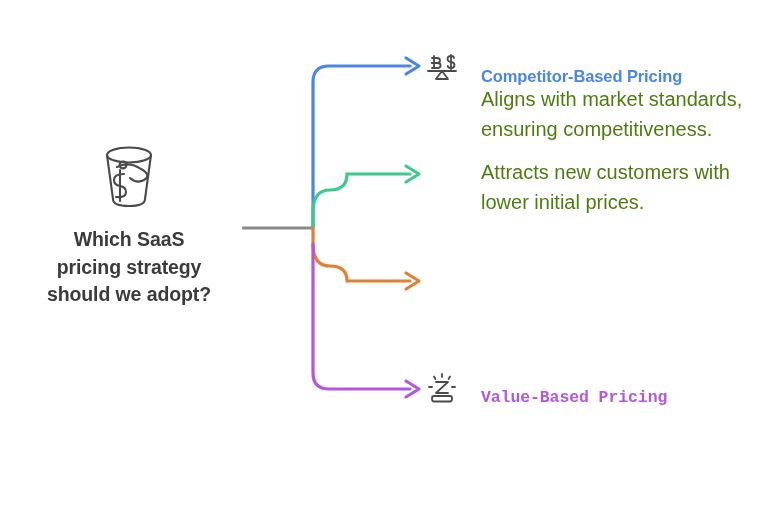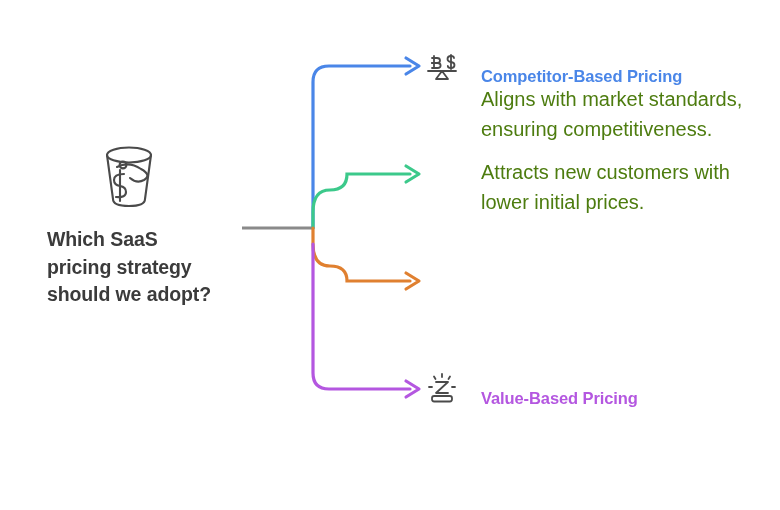--- a/index.html
+++ b/index.html
@@ -26,20 +26,21 @@
     flex-direction: column;
     align-items: center;
   }
   #root-icon {
     width: 78px;
     height: 78px;
     display: block;
   }
   #root-title {
     margin-top: 10px;
+    text-align: center;
     font-size: 19.5px;
     font-weight: bold;
     line-height: 1.42;
     color: #3b3b3b;
     letter-spacing: -0.1px;
   }
 
   
   #connectors {
     position: absolute;
@@ -161,17 +162,17 @@
         <path d="M11,10 L23,10 L11,21 L23,21"></path>
 
         <rect x="7" y="24" width="20" height="5.5" rx="2.2"></rect>
 
         <path d="M17,2 L17,5"></path>
         <path d="M9,4.5 L10.5,7"></path>
         <path d="M25,4.5 L23.5,7"></path>
         <path d="M4,15 L7,15"></path>
         <path d="M27,15 L30,15"></path>
       </svg>
-      <div class="branch-title" style="color: rgb(180, 87, 224);">Value-Based Pricing</div>
+      <div class="branch-title" style="color: rgb(180, 87, 224); font-family: Liberation Mono, monospace;">Value-Based Pricing</div>
     </div>
   </div>
 
 </div>
 
 </body></html>

